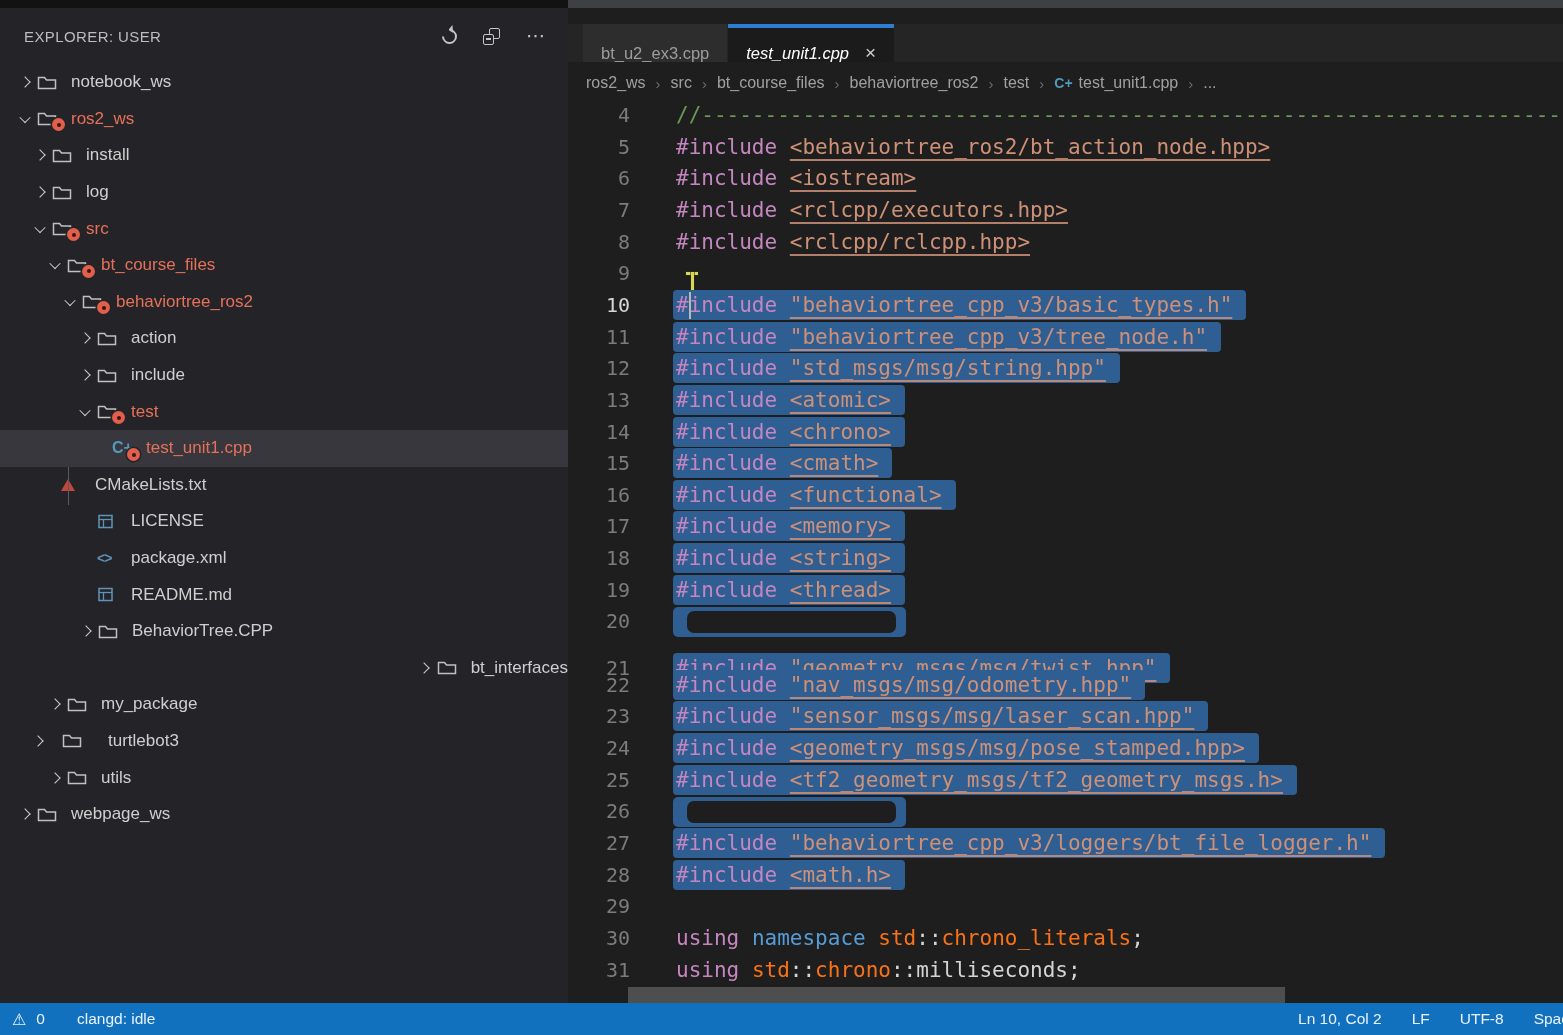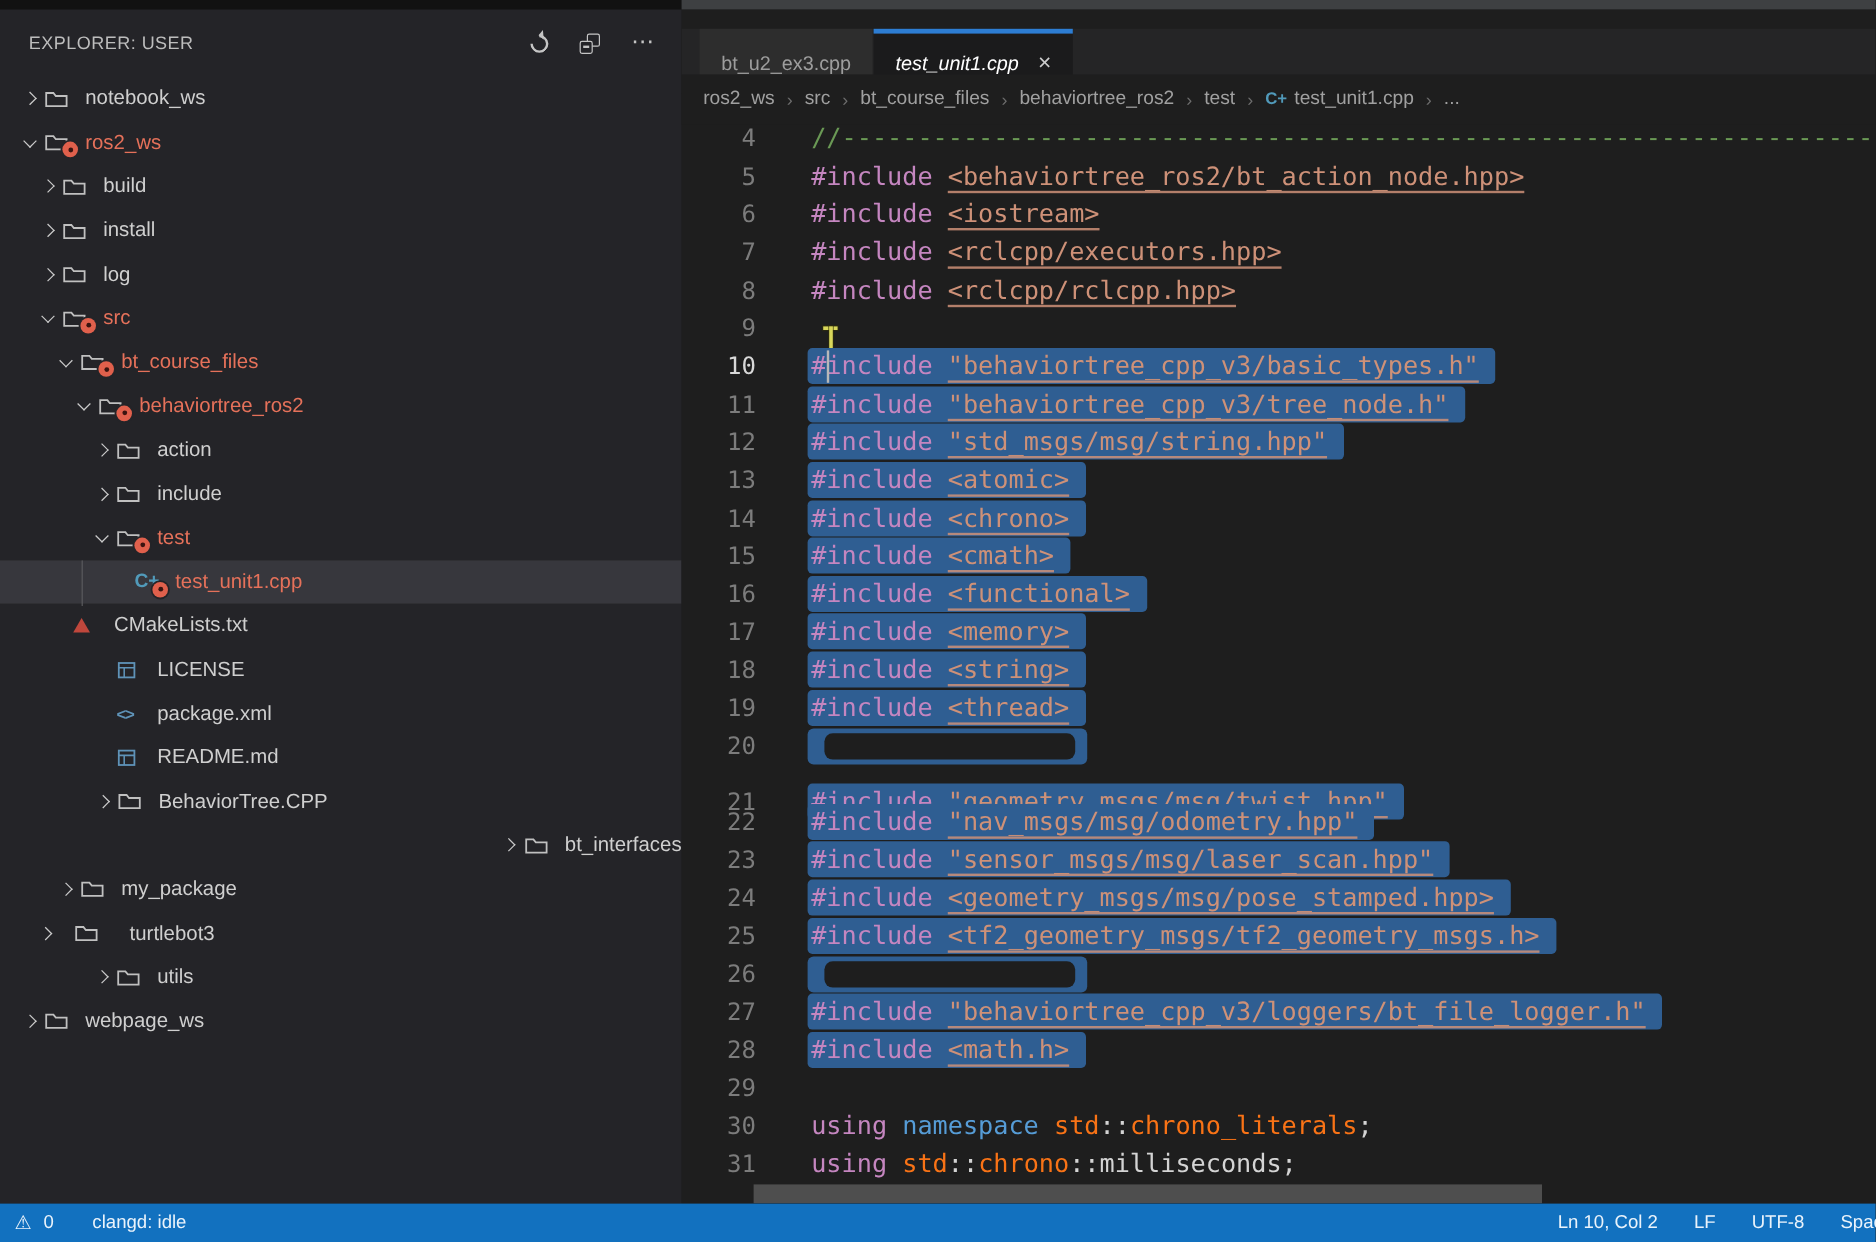--- a/index.html
+++ b/index.html
@@ -154,31 +154,20 @@
       </div>
       <div class="trow" style="padding-left: 27px;">
         <span class="chev-wrap">
           <i class="chev right"></i>
         </span>
         <span class="fico">
           <svg width="20" height="17" viewBox="0 0 20 17">
             <path d="M1.5 3.5 h6 l2 2.5 h9 v8.5 h-17 z" fill="none" stroke="#c0c0c0" stroke-width="1.5"></path>
           </svg>
         </span>
-        <span class="lbl">build</span>
-      </div>
-      <div class="trow" style="padding-left: 27px;">
-        <span class="chev-wrap">
-          <i class="chev right"></i>
-        </span>
-        <span class="fico">
-          <svg width="20" height="17" viewBox="0 0 20 17">
-            <path d="M1.5 3.5 h6 l2 2.5 h9 v8.5 h-17 z" fill="none" stroke="#c0c0c0" stroke-width="1.5"></path>
-          </svg>
-        </span>
         <span class="lbl">install</span>
       </div>
       <div class="trow" style="padding-left: 27px;">
         <span class="chev-wrap">
           <i class="chev right"></i>
         </span>
         <span class="fico">
           <svg width="20" height="17" viewBox="0 0 20 17">
             <path d="M1.5 3.5 h6 l2 2.5 h9 v8.5 h-17 z" fill="none" stroke="#c0c0c0" stroke-width="1.5"></path>
           </svg>
@@ -336,21 +325,21 @@
         <span class="chev-wrap">
           <i class="chev right"></i>
         </span>
         <span class="fico">
           <svg width="20" height="17" viewBox="0 0 20 17">
             <path d="M1.5 3.5 h6 l2 2.5 h9 v8.5 h-17 z" fill="none" stroke="#c0c0c0" stroke-width="1.5"></path>
           </svg>
         </span>
         <span class="lbl">turtlebot3</span>
       </div>
-      <div class="trow" style="padding-left: 42px; margin-left: 30px;">
+      <div class="trow" style="padding-left: 42px;">
         <span class="chev-wrap">
           <i class="chev right"></i>
         </span>
         <span class="fico">
           <svg width="20" height="17" viewBox="0 0 20 17">
             <path d="M1.5 3.5 h6 l2 2.5 h9 v8.5 h-17 z" fill="none" stroke="#c0c0c0" stroke-width="1.5"></path>
           </svg>
         </span>
         <span class="lbl">utils</span>
       </div>

